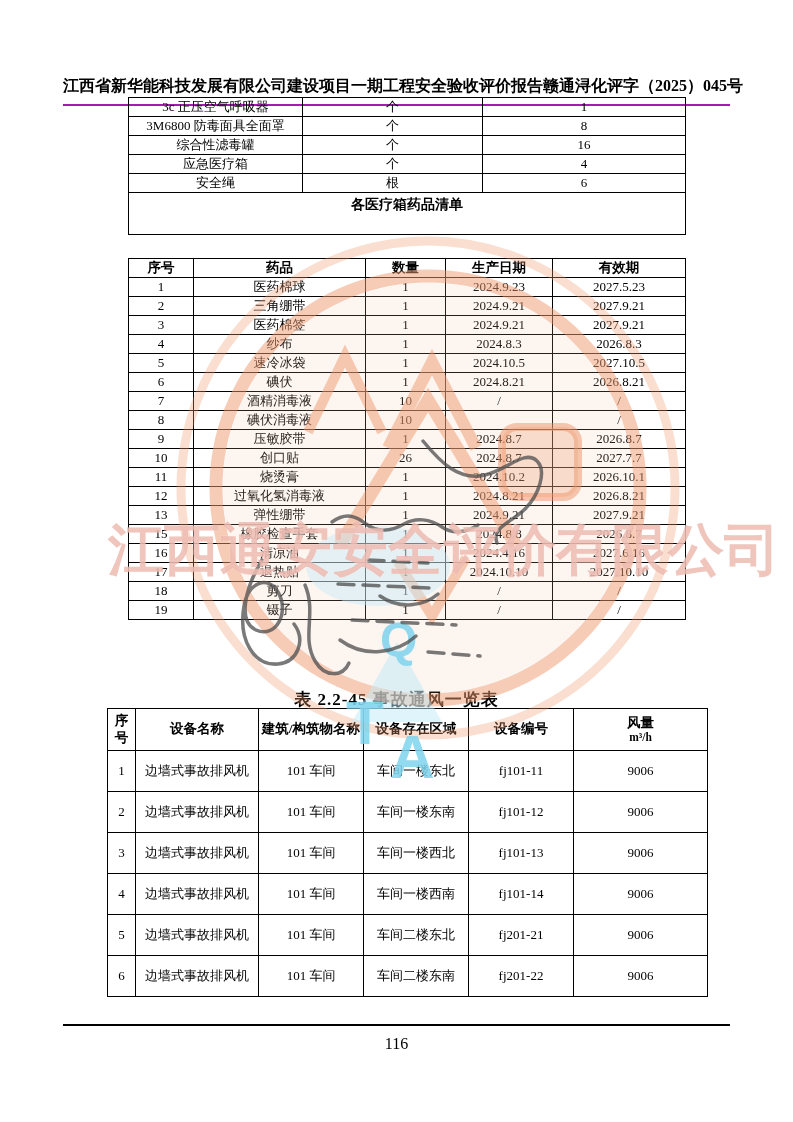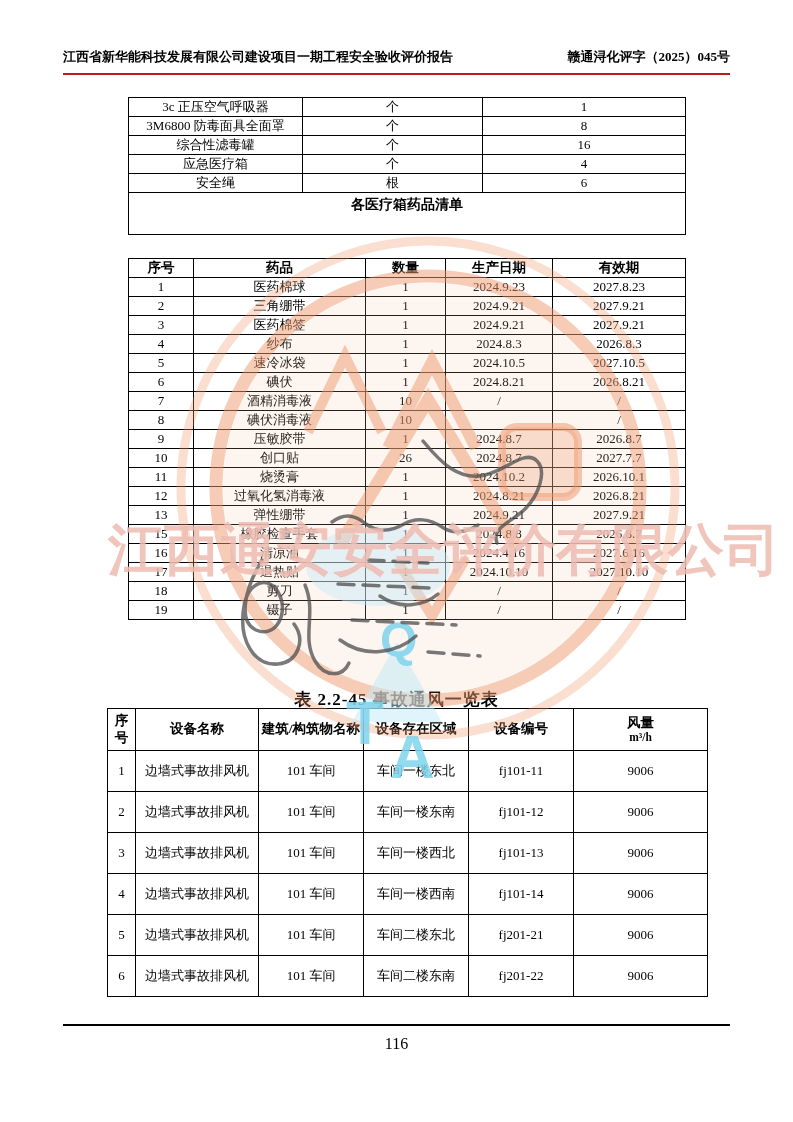--- a/index.html
+++ b/index.html
@@ -1,21 +1,21 @@
 <!DOCTYPE html>
 <html><head>
 <meta charset="utf-8">
 <style>
   html,body{margin:0;padding:0;background:#888;}
   .page{position:relative;width:793px;height:1122px;background:#fff;overflow:hidden;
         font-family:"Liberation Serif","DejaVu Serif",serif;color:#000;margin:0 auto;}
   
-  .hdr{position:absolute;top:48px;left:63px;width:667px;border-bottom:2px solid #b91c1c;
+  .hdr{position:absolute;top:76px;left:63px;width:667px;border-bottom:2px solid #a21caf;
        padding-bottom:7px;display:flex;justify-content:space-between;
-       font-size:13px;font-weight:bold;white-space:nowrap;}
+       font-size:16px;font-weight:bold;white-space:nowrap;}
   
   table{border-collapse:collapse;table-layout:fixed;position:absolute;background:transparent;}
   td{border:1px solid #000;text-align:center;font-size:13px;line-height:1.25;
      padding:0 2px;overflow:hidden;}
   
   .t1{top:97px;left:128px;width:557px;}
   .t1 td{height:18px;}
   .t1 td.section{height:38px;vertical-align:top;padding-top:3px;font-weight:bold;font-size:14px;}
   
   .t2{top:258px;left:128px;width:557px;}
@@ -107,21 +107,21 @@
         <td>有效期</td>
       </tr>
     </tbody>
     <tbody>
 
     <tr>
         <td>1</td>
         <td>医药棉球</td>
         <td>1</td>
         <td>2024.9.23</td>
-        <td>2027.8.23</td>
+        <td>2027.5.23</td>
       </tr>
         <tr>
         <td>2</td>
         <td>三角绷带</td>
         <td>1</td>
         <td>2024.9.21</td>
         <td>2027.9.21</td>
       </tr>
         <tr>
         <td>3</td>

